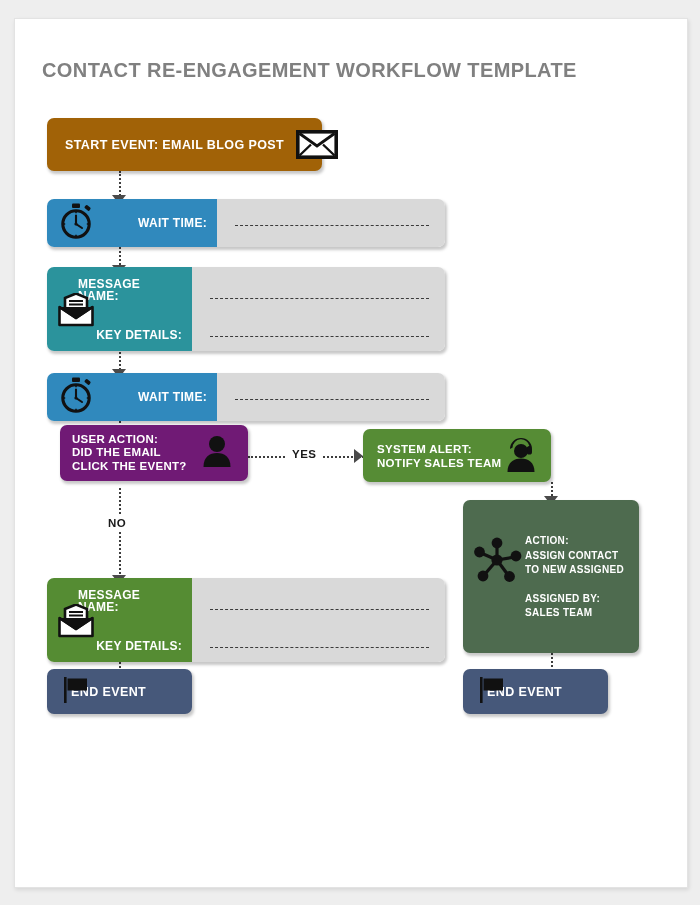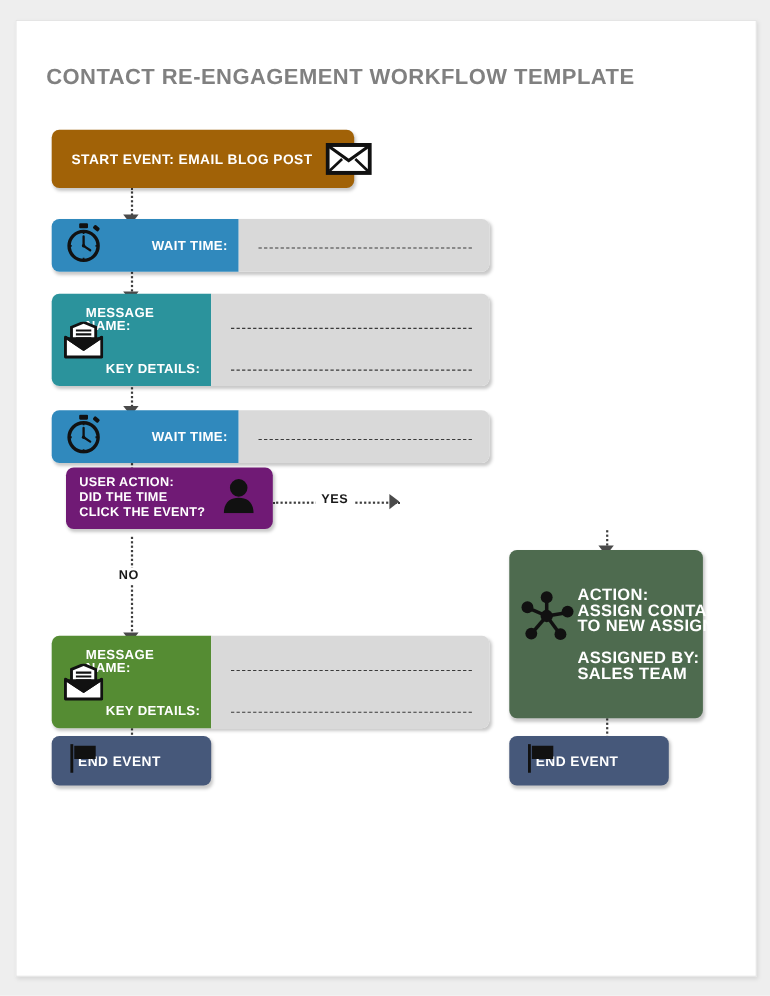--- a/index.html
+++ b/index.html
@@ -170,21 +170,21 @@
     top: 481px;
     width: 176px;
     height: 153px;
     background: #4e6b4f;
   }
   #action-node .hub { position: absolute; left: 9px; top: 36px; }
   #action-node .lines {
     position: absolute;
     left: 62px;
     top: 34px;
-    font-size: 15px;
+    font-size: 10px;
     line-height: 14.5px;
     white-space: nowrap;
   }
   #action-node .lines .gap { display: block; height: 14px; }
 
   
   .end-event {
     height: 45px;
     background: #46587a;
     display: flex;
@@ -336,31 +336,44 @@
       </div>
       <div class="grayside">
         <div class="dashline" style="top:26px;"></div>
         <span></span>
       </div>
     </div>
 
     <div class="node" id="user-action">
       <div class="lines label">
         <div>USER ACTION:</div>
-        <div>DID THE TIME</div>
+        <div>DID THE EMAIL</div>
         <div>CLICK THE EVENT?</div>
       </div>
       <span class="person">
         <svg width="30" height="32" viewBox="0 0 30 32" aria-hidden="true">
           <circle cx="15" cy="9" r="8" fill="#111111"></circle>
           <path d="M1.5 32 C1.5 22 7.5 18 15 18 C22.5 18 28.5 22 28.5 32 Z" fill="#111111"></path>
         </svg>
       </span>
     </div>
 
+    <div class="node" id="system-alert">
+      <div class="lines label">
+        <div>SYSTEM ALERT:</div>
+        <div>NOTIFY SALES TEAM</div>
+      </div>
+      <span class="headset">
+        <svg width="32" height="36" viewBox="0 0 32 36" aria-hidden="true">
+          <path d="M5 13 A11 11 0 0 1 27 13 L27 16 A2.6 2.6 0 0 1 21.8 16 L21.8 12.6 A2.6 2.6 0 0 1 24.4 10 A8.5 8.5 0 0 0 7.6 11.6" fill="#111111"></path>
+          <circle cx="16" cy="15" r="7" fill="#111111"></circle>
+          <path d="M2.5 36 C2.5 26.5 8.5 22.5 16 22.5 C23.5 22.5 29.5 26.5 29.5 36 Z" fill="#111111"></path>
+        </svg>
+      </span>
+    </div>
 
     <div class="node" id="action-node">
       <span class="hub">
         <svg width="50" height="48" viewBox="0 0 50 48" aria-hidden="true">
           <g stroke="#111111" stroke-width="3.2">
             <line x1="25" y1="24" x2="25" y2="9"></line>
             <line x1="25" y1="24" x2="9" y2="17"></line>
             <line x1="25" y1="24" x2="43" y2="21"></line>
             <line x1="25" y1="24" x2="13" y2="38"></line>
             <line x1="25" y1="24" x2="36" y2="39"></line>

